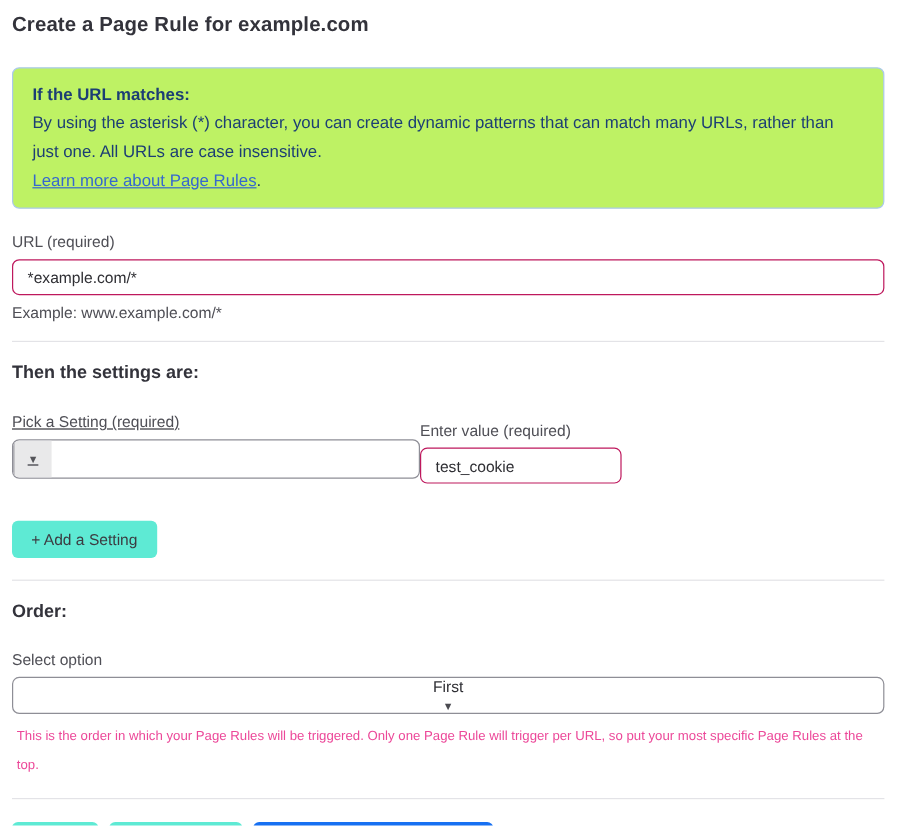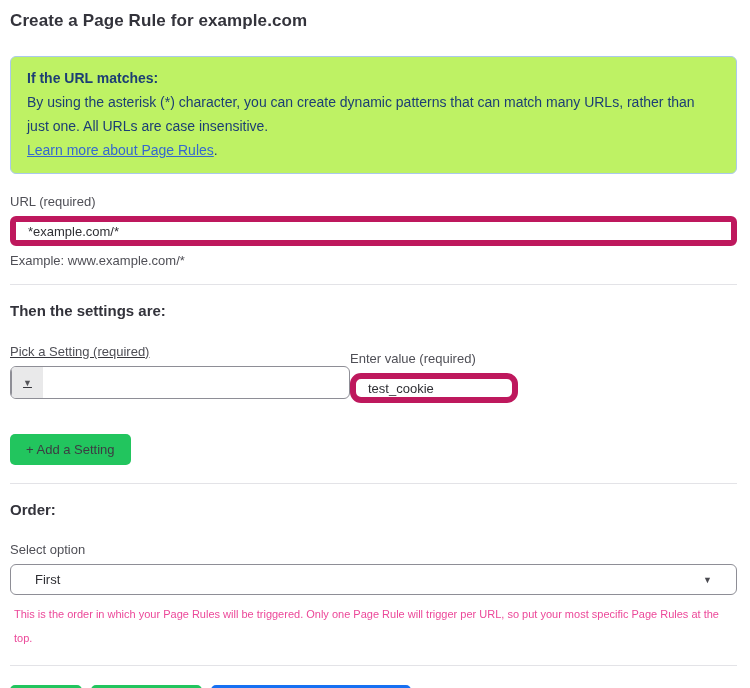--- a/index.html
+++ b/index.html
@@ -49,21 +49,21 @@
     font-size: 13px;
     color: #4f4f56;
     margin-top: 7px;
   }
 
   
   .text-input {
     display: block;
     width: 100%;
     height: 30px;
-    border: 6px solid #be185d;
+    border: 1px solid #be185d;
     border-radius: 6px;
     padding: 0 12px;
     font-family: "Liberation Sans", "DejaVu Sans", sans-serif;
     font-size: 13px;
     color: #2f2f34;
     background: #ffffff;
     outline: none;
   }
 
   .divider {
@@ -80,21 +80,21 @@
   }
 
   
   .settings-row {
     display: flex;
     align-items: flex-start;
     margin-top: 25px;
   }
   .setting-col { width: 340px; text-decoration: underline; }
   .value-col { padding-top: 7px; }
-  .value-col .text-input { width: 168px; border-radius: 11px; }
+  .value-col .text-input { width: 168px; }
 
   .select-combo {
     display: flex;
     width: 340px;
     height: 33px;
     border: 1px solid #8e8e96;
     border-radius: 6px;
     background: #ffffff;
     cursor: pointer;
     overflow: hidden;
@@ -124,41 +124,42 @@
     align-items: center;
     justify-content: center;
     height: 31px;
     border: none;
     border-radius: 5px;
     font-family: "Liberation Sans", "DejaVu Sans", sans-serif;
     font-size: 13px;
     cursor: pointer;
     padding: 0 16px;
   }
-  .btn-gray { background: #22c55e; color: #3c3c42; }
+  .btn-gray { background: #5eead4; color: #3c3c42; }
   .btn-blue { background: #1770f2; color: #ffffff; padding: 0 18px; }
 
   .add-setting-wrap { margin-top: 31px; }
   .divider-2 { margin-top: 18px; }
 
   
   .order-label { margin-top: 24px; }
   .select-full {
     display: flex;
     align-items: center;
     justify-content: space-between;
     width: 100%;
     height: 31px;
     border: 1px solid #8e8e96;
     border-radius: 6px;
     background: #ffffff;
-    padding: 0 24px;
+    padding: 0 0;
     font-size: 13px;
     color: #2f2f34;
     cursor: pointer;
+    flex-direction: column;
   }
   .select-full-arrow { font-size: 9px; color: #4a4a50; }
 
   .order-hint {
     font-size: 11px;
     line-height: 24px;
     color: #ec4899;
     margin: 7px 0 0 4px;
     max-width: 722px;
   }

